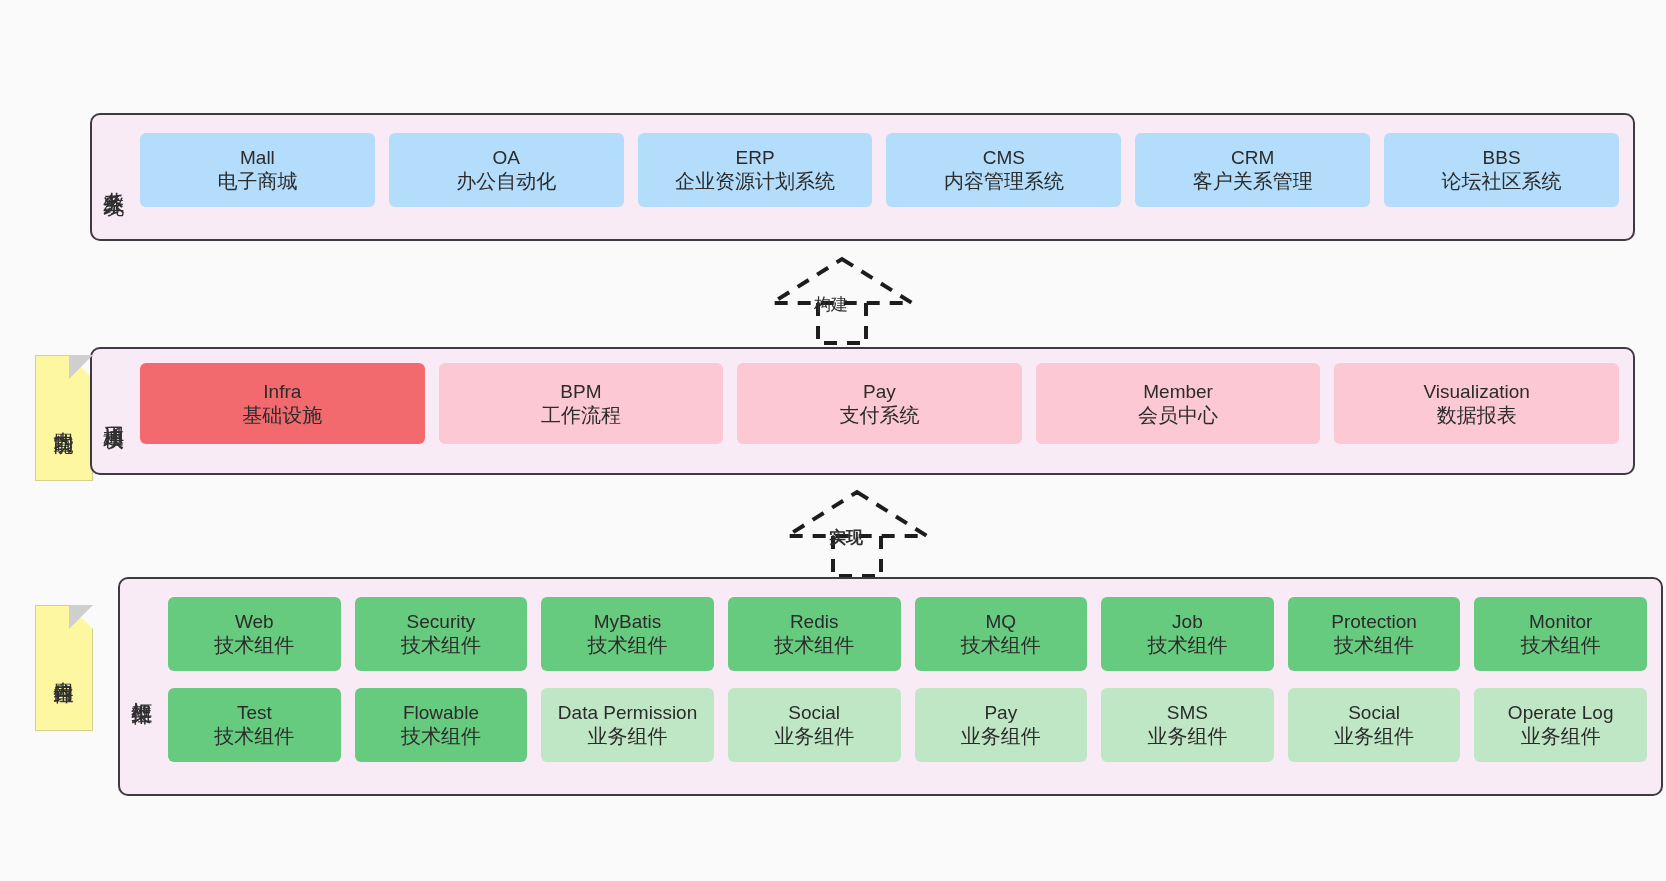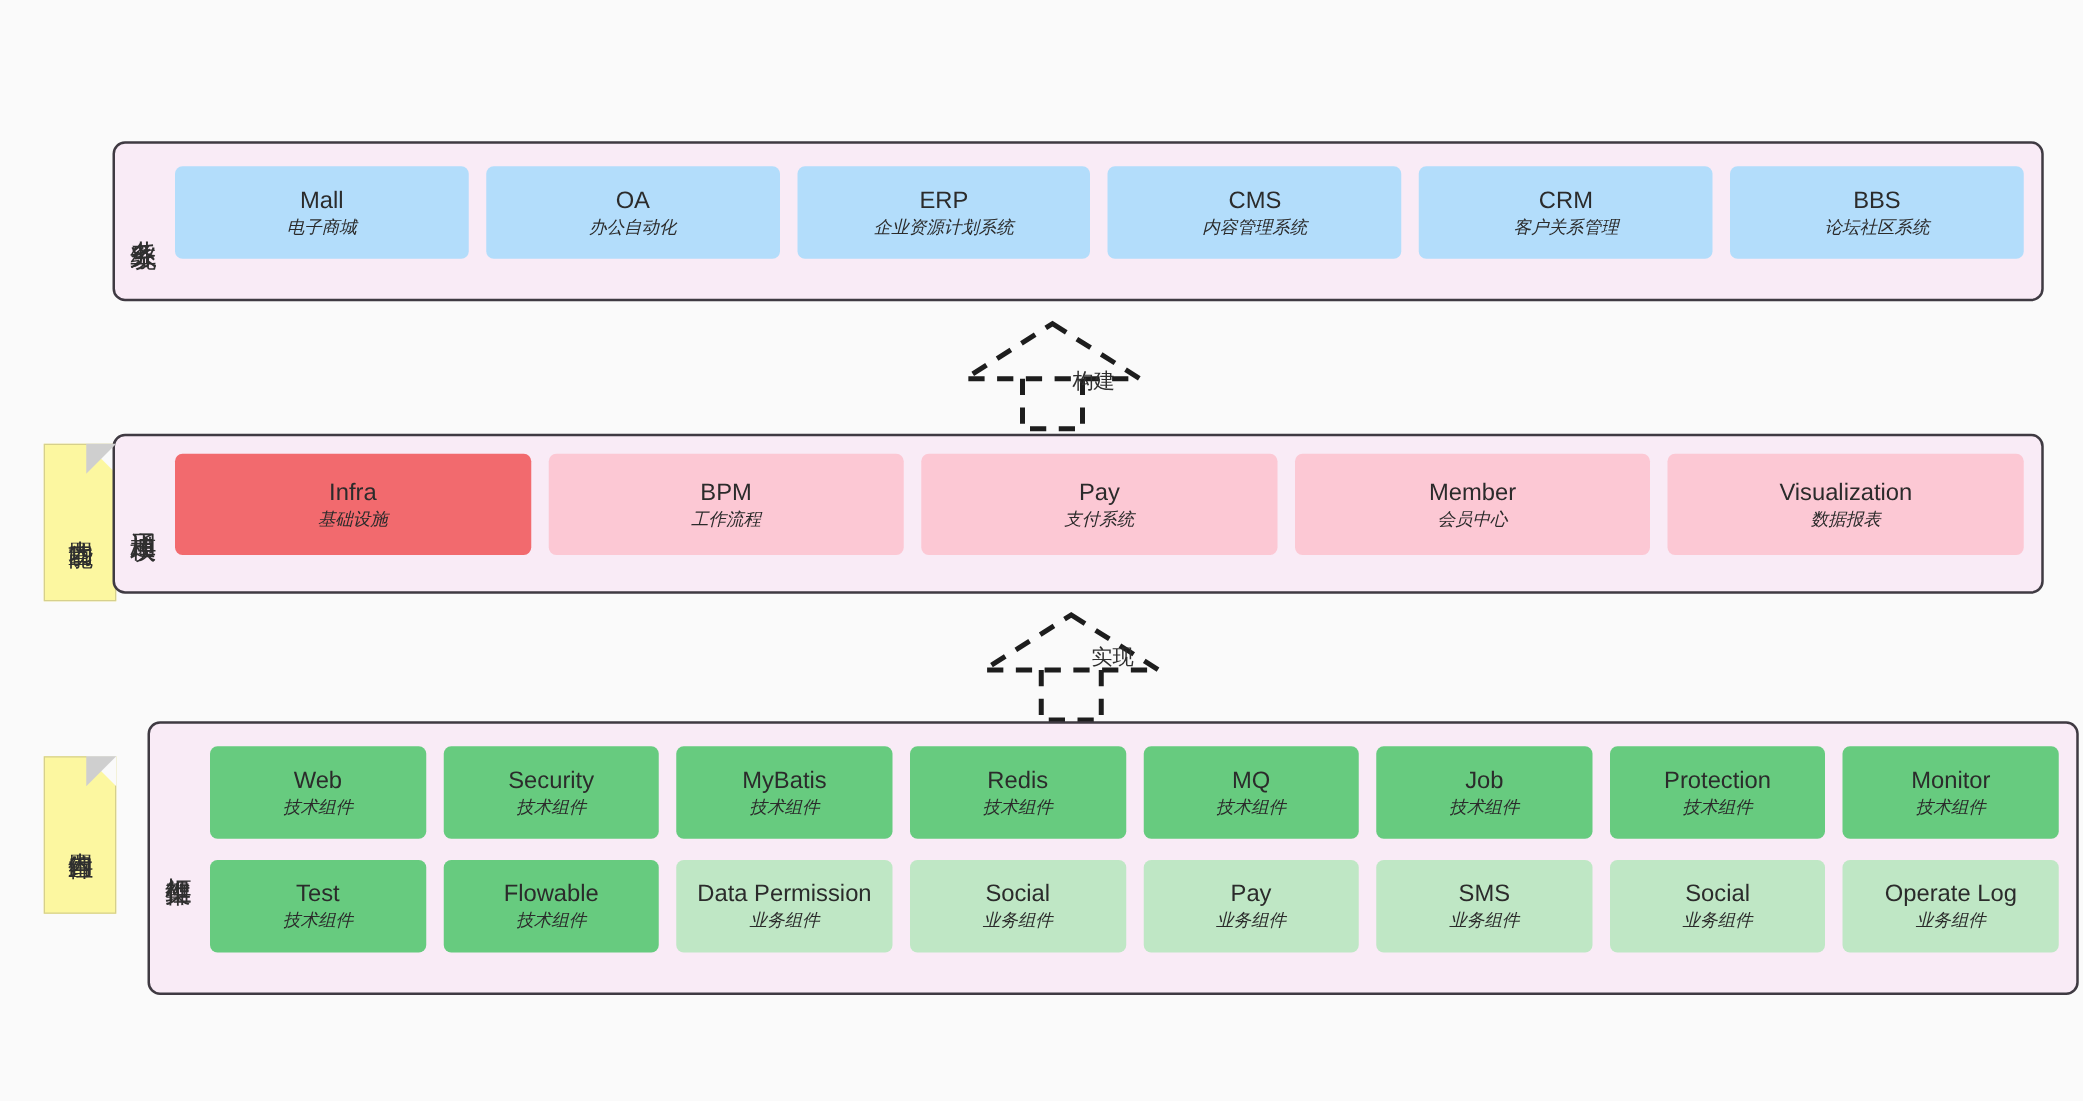--- a/index.html
+++ b/index.html
@@ -68,21 +68,21 @@
     flex-direction: column;
     align-items: center;
     justify-content: center;
     text-align: center;
     line-height: 1.22;
     color: #2b2b2b;
     padding: 4px 6px;
     user-select: none;
   }
   .card .t-en { font-size: 19px; }
-  .card .t-cn { font-size: 14px; font-style: italic; }
+  .card .t-cn { font-size: 20px; }
 
   
   .c-blue        { background: #b3ddfb; }
   .c-red         { background: #f26a6e; }
   .c-pink        { background: #fcc8d4; align-items: center; }
   .c-green       { background: #67cb7f; }
   .c-lightgreen  { background: #bfe7c5; }
 
   
   #layer-business { left: 90px;  top: 113px; width: 1545px; height: 128px; }
@@ -137,26 +137,25 @@
   
   .arrow { position: absolute; }
   .arrow svg { display: block; overflow: visible; }
   .arrow-label {
     position: absolute;
     font-size: 17px;
     color: #2f2f2f;
     background: transparent;
     white-space: nowrap;
     user-select: none;
-    margin-left: 44px;
   }
   #arrow-build  { left: 752px; top: 255px; width: 180px; height: 90px; }
   #arrow-build .arrow-label  { left: 62px; top: 38px; }
   #arrow-impl   { left: 767px; top: 488px; width: 180px; height: 90px; }
-  #arrow-impl  .arrow-label  { left: 62px; top: 26px; }
+  #arrow-impl  .arrow-label  { left: 62px; top: 38px; font-weight: bold; }
 </style>
 </head>
 <body>
 
 <div id="canvas">
 
   <div class="layer" id="layer-business">
     <div class="layer-title">业务系统</div>
     <div class="layer-body">
       <div class="row">

